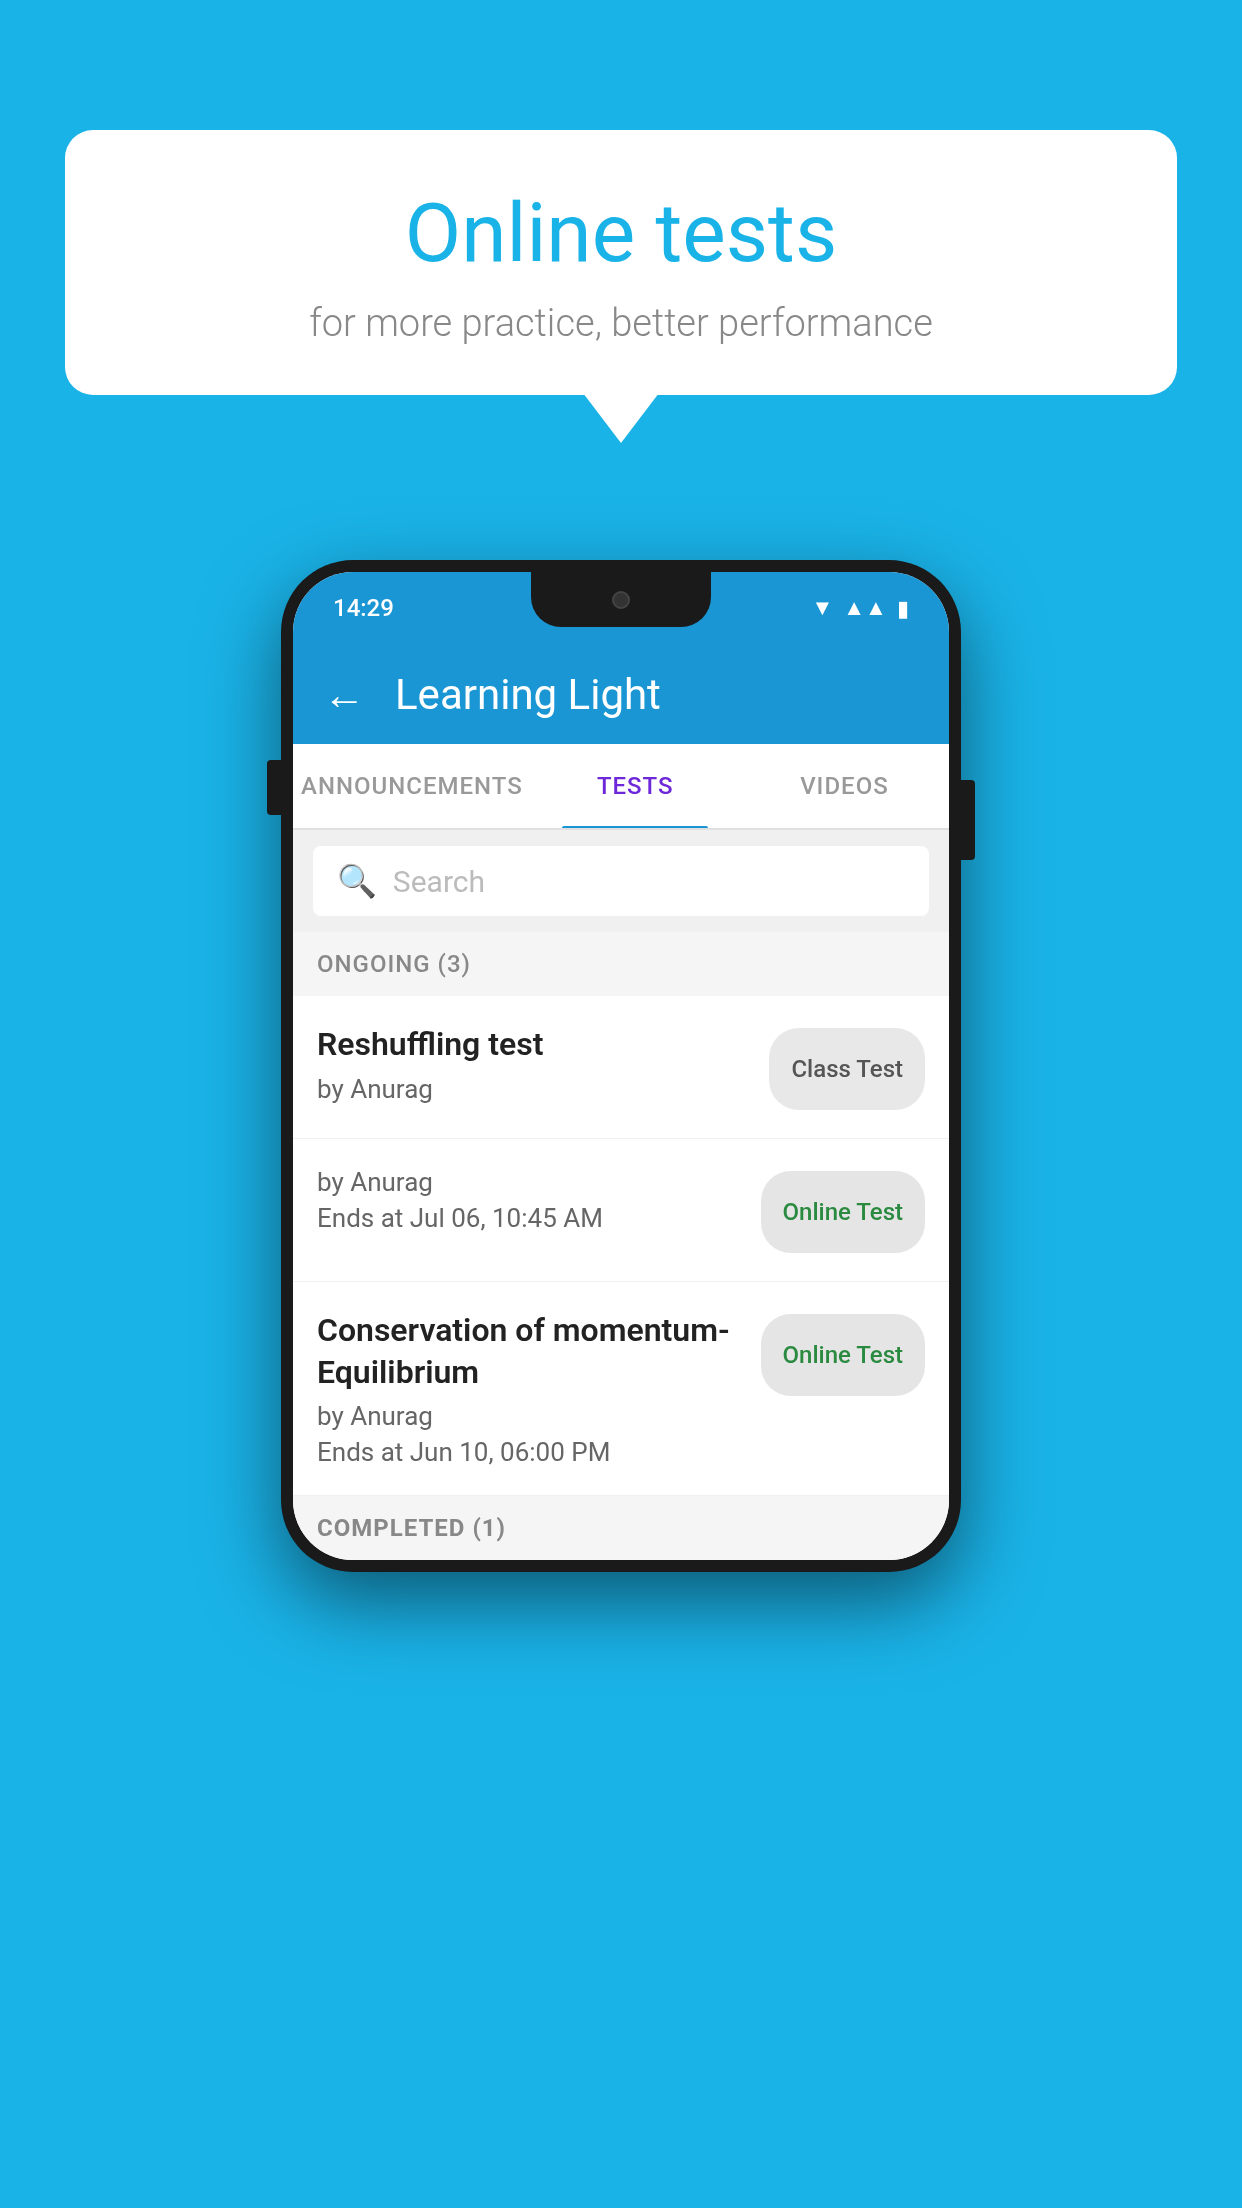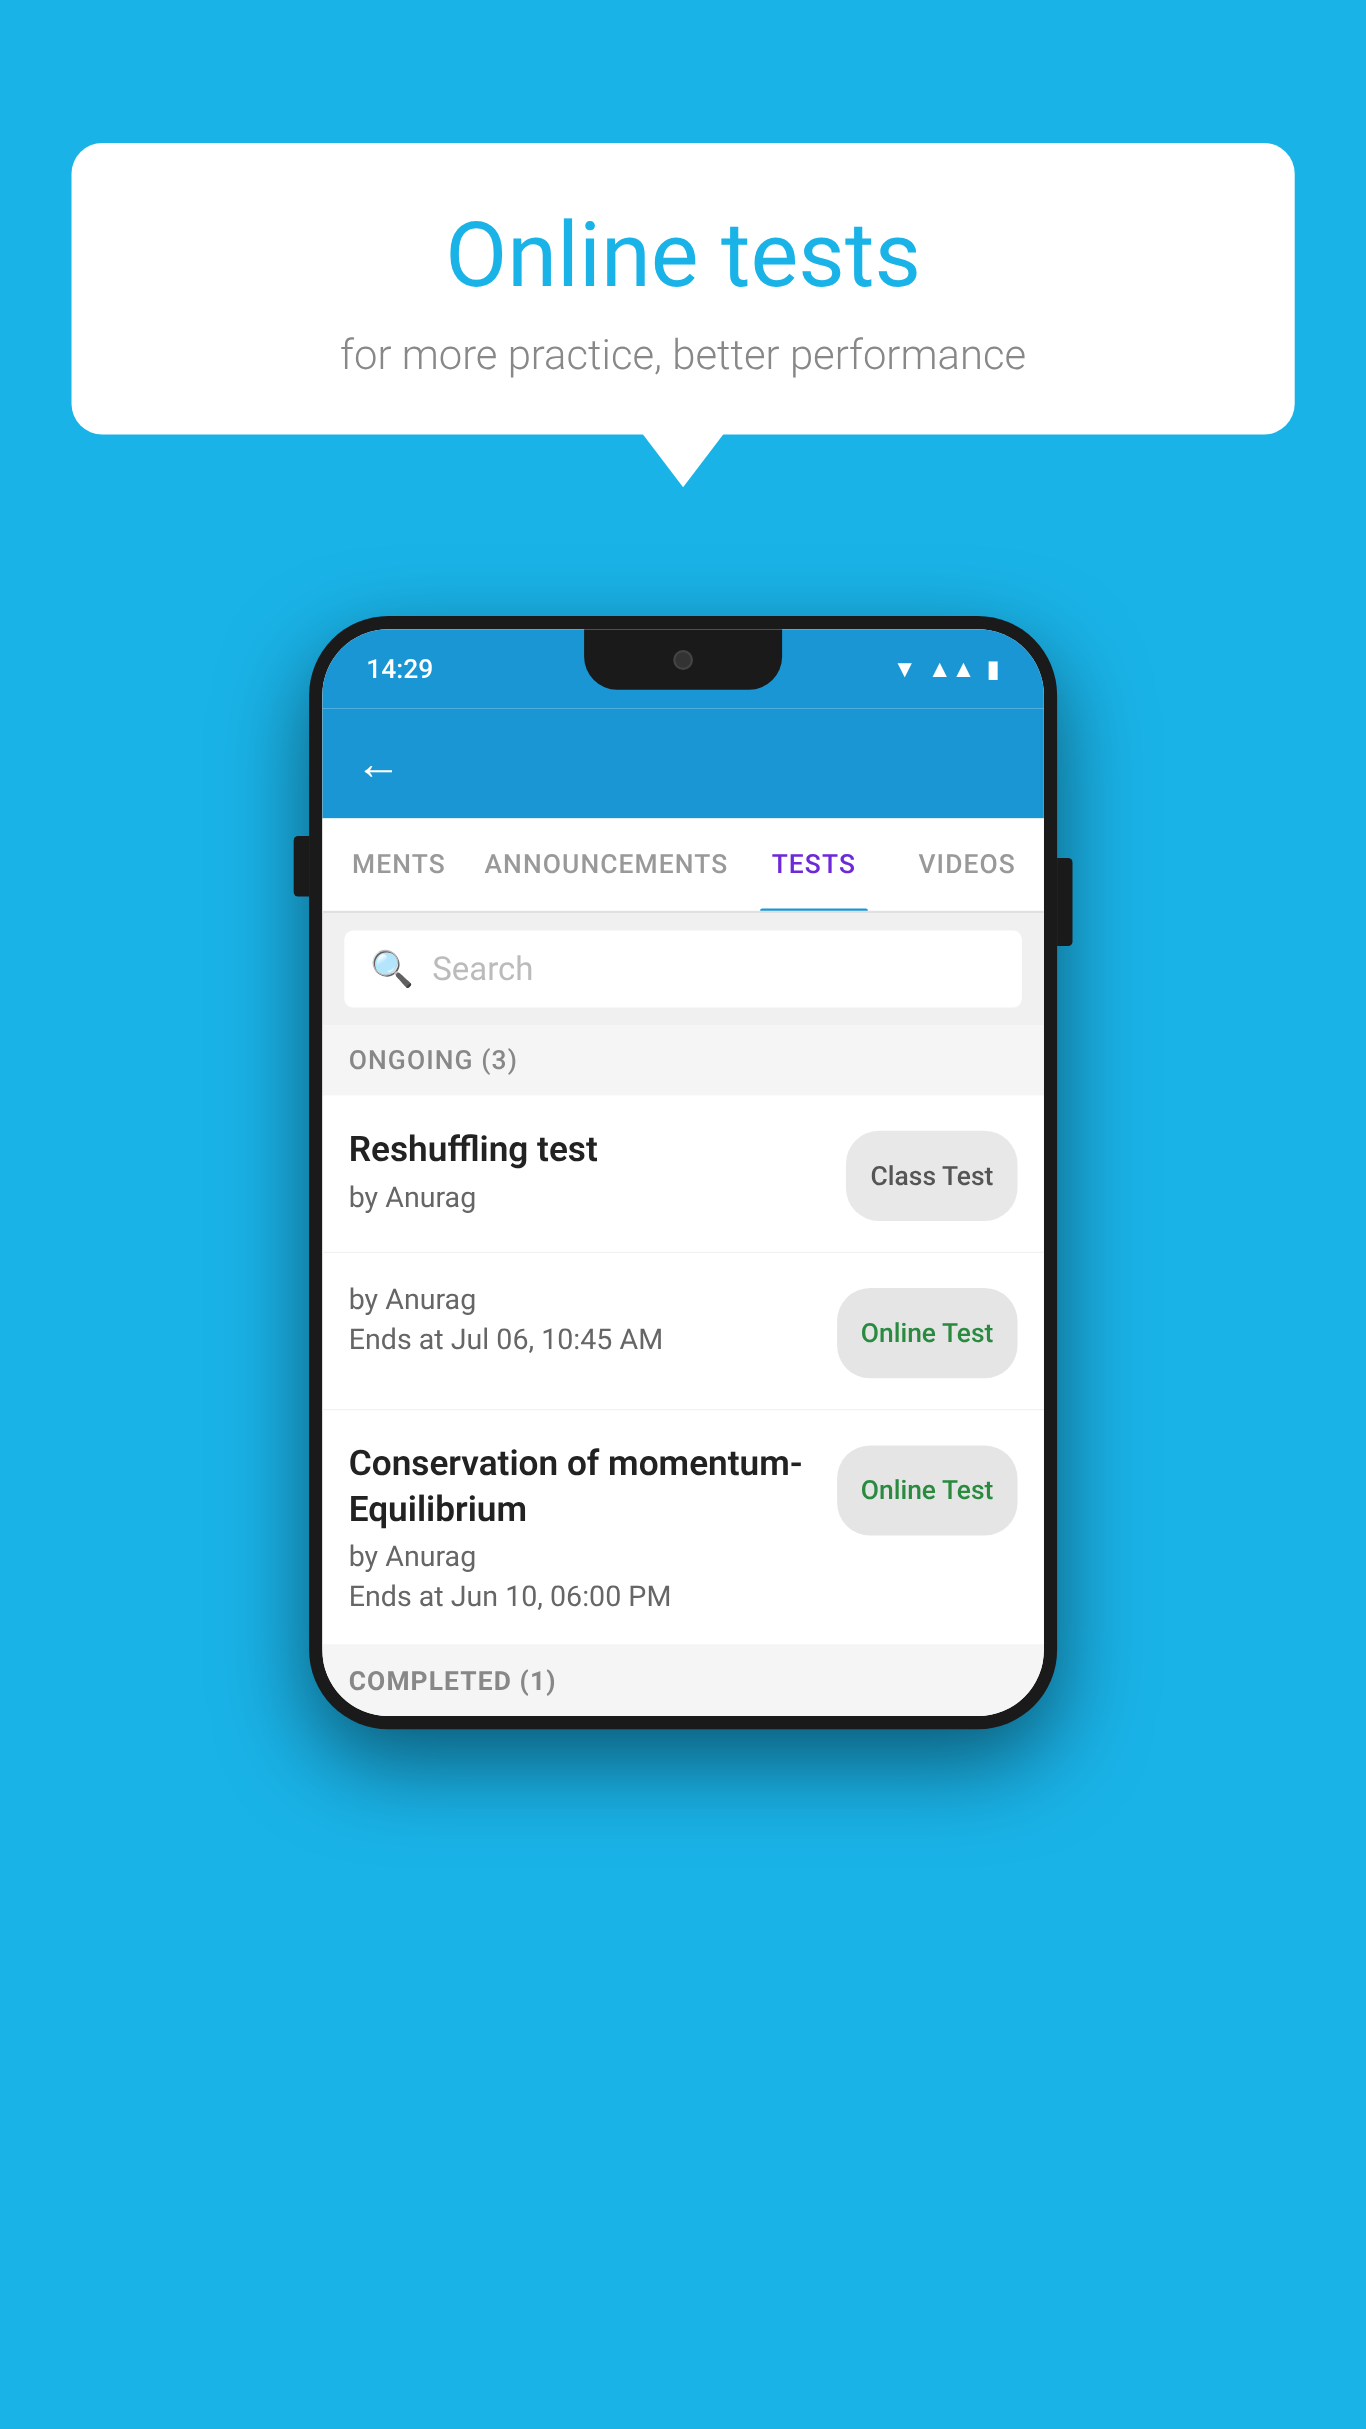--- a/index.html
+++ b/index.html
@@ -332,24 +332,24 @@
         </div>
         <div class="status-icons">
           <span class="wifi-icon">▼</span>
           <span class="signal-icon">▲▲</span>
           <span class="battery-icon">▮</span>
         </div>
       </div>
 
       <div class="app-bar">
         <span class="back-arrow">←</span>
+        <span class="app-title">Learning Light</span>
       </div>
 
       <div class="tabs-bar">
-        <div class="tab-item">MENTS</div>
         <div class="tab-item">ANNOUNCEMENTS</div>
         <div class="tab-item active">TESTS</div>
         <div class="tab-item">VIDEOS</div>
       </div>
 
       <div class="search-container">
         <div class="search-box">
           <span class="search-icon-svg">🔍</span>
           <span class="search-placeholder">Search</span>
         </div>

